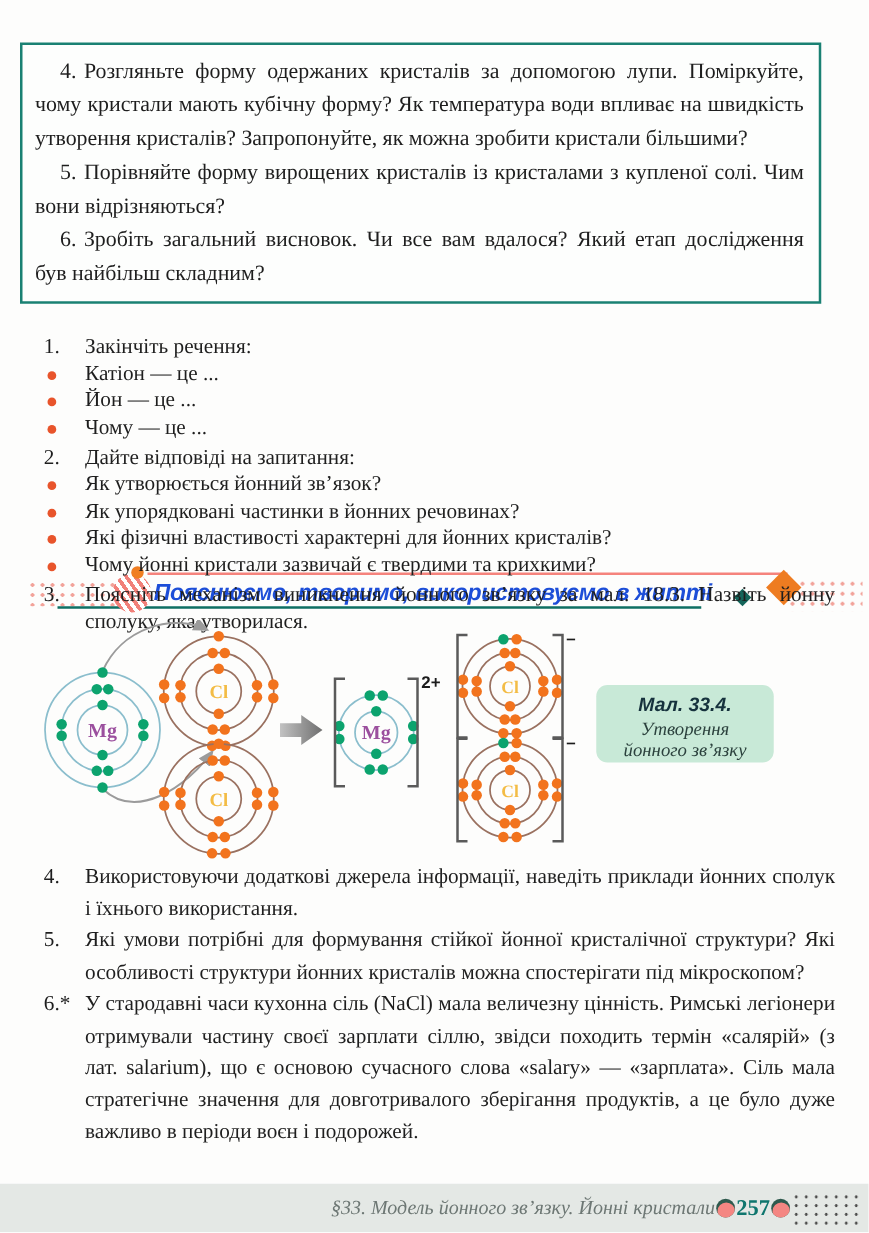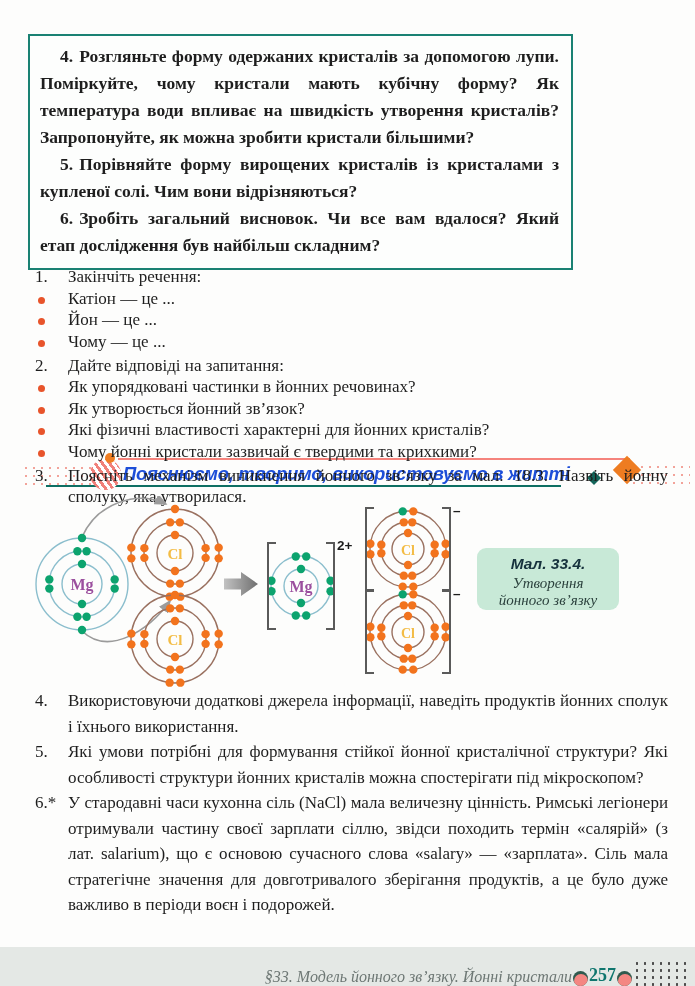--- a/index.html
+++ b/index.html
@@ -1,21 +1,21 @@
 <!DOCTYPE html>
 <html lang="uk"><head>
 <meta charset="utf-8">
 <style>
   html,body{margin:0;padding:0;background:#ffffff;}
   .page{position:relative;width:695px;height:986px;background:#fdfdfc;overflow:hidden;
         font-family:"Liberation Serif",serif;color:#1e1e1e;}
 
   
-  .lab-box{position:absolute;left:28px;top:34px;width:545px;box-sizing:border-box;
-           border:2px solid #1a8173;background:#fdfefd;padding:7px 12px 9px 10px;font-weight:bold;}
+  .lab-box{position:absolute;left:16px;top:34px;width:641px;box-sizing:border-box;
+           border:2px solid #1a8173;background:#fdfefd;padding:7px 12px 9px 10px;}
   .lab-box p{margin:0;font-size:17.5px;line-height:27px;text-align:justify;text-indent:20px;}
   .lab-box .num{margin-right:6px;}
 
   
   .band{position:absolute;left:0;top:226px;width:695px;height:46px;}
   .dots{position:absolute;background-image:radial-gradient(circle,#f2a39a 1.3px,transparent 1.5px);
         background-size:8px 8px;}
   .dots-left{left:22px;top:238px;width:70px;height:21px;}
   .dots-right{left:630px;top:237px;width:60px;height:26px;}
   .pink-line{position:absolute;left:118px;top:232px;width:512px;height:2px;background:#f5837c;}
@@ -43,21 +43,21 @@
   .dot{display:inline-block;width:7px;height:7px;border-radius:50%;background:#e8542b;margin:7px 0 0 3px;}
 
   
   .fig{position:absolute;left:25px;top:496px;}
   .cap-t{font-family:"Liberation Sans",sans-serif;font-weight:bold;font-style:italic;
          font-size:15.5px;fill:#16323d;text-anchor:middle;}
   .cap-i{font-family:"Liberation Serif",serif;font-style:italic;font-size:15px;fill:#2b413d;text-anchor:middle;}
 
   
   .footer{position:absolute;left:0;top:947px;width:695px;height:39px;background:#e4e8e5;}
-  .footer-inner{display:flex;align-items:flex-end;justify-content:flex-end;height:100%;padding-right:4px;gap:1px;}
+  .footer-inner{display:flex;align-items:center;justify-content:flex-end;height:100%;padding-right:4px;gap:1px;}
   .f-title{font-style:italic;font-size:16px;color:#6d7774;}
   .pgdot{width:15px;height:15px;border-radius:50%;background:#2f5a4e;position:relative;overflow:hidden;flex:0 0 15px;}
   .pgdot i{position:absolute;left:0.5px;top:2.5px;width:14px;height:14px;border-radius:50%;background:#f48682;}
   .f-num{font-weight:bold;font-size:18px;color:#0f766e;}
   .dots-footer{width:58px;height:26px;background-image:radial-gradient(circle,#4c4c4c 1.1px,transparent 1.3px);
                background-size:8px 7px;}
 </style>
 </head>
 <body>
 
@@ -103,25 +103,25 @@
     <div class="trow b">
         <div class="tm"><span class="dot"></span></div>
         <div class="tx">Чому — це ...</div>
       </div>
     <div class="trow n">
         <div class="tm">2.</div>
         <div class="tx">Дайте відповіді на запитання:</div>
       </div>
     <div class="trow b">
         <div class="tm"><span class="dot"></span></div>
+        <div class="tx">Як утворюється йонний зв’язок?</div>
+      </div>
+    <div class="trow b">
+        <div class="tm"><span class="dot"></span></div>
         <div class="tx">Як упорядковані частинки в йонних речовинах?</div>
-      </div>
-    <div class="trow b">
-        <div class="tm"><span class="dot"></span></div>
-        <div class="tx">Як утворюється йонний зв’язок?</div>
       </div>
     <div class="trow b">
         <div class="tm"><span class="dot"></span></div>
         <div class="tx">Які фізичні властивості характерні для йонних кристалів?</div>
       </div>
     <div class="trow b">
         <div class="tm"><span class="dot"></span></div>
         <div class="tx">Чому йонні кристали зазвичай є твердими та крихкими?</div>
       </div>
     <div class="trow n">
@@ -293,21 +293,21 @@
 
     <rect x="452" y="52" width="142" height="62" rx="9" fill="#c8e9d7"></rect>
     <text x="523" y="73" class="cap-t">Мал. 33.4.</text>
     <text x="523" y="92" class="cap-i">Утворення</text>
     <text x="523" y="109" class="cap-i">йонного зв’язку</text>
   </svg>
 
   <div class="tasks" id="tasks2">
     <div class="trow n">
         <div class="tm">4.</div>
-        <div class="tx">Використовуючи додаткові джерела інформації, наведіть продуктів йонних сполук і їхнього використання.</div>
+        <div class="tx">Використовуючи додаткові джерела інформації, наведіть приклади йонних сполук і їхнього використання.</div>
       </div>
     <div class="trow n">
         <div class="tm">5.</div>
         <div class="tx">Які умови потрібні для формування стійкої йонної кристалічної структури? Які особливості структури йонних кристалів можна спостерігати під мікроскопом?</div>
       </div>
     <div class="trow n">
         <div class="tm">6.*</div>
         <div class="tx">У стародавні часи кухонна сіль (NaCl) мала величезну цінність. Римські легіонери отримували частину своєї зарплати сіллю, звідси походить термін «салярій» (з лат. salarium), що є основою сучасного слова «salary» — «зарплата». Сіль мала стратегічне значення для довготривалого зберігання продуктів, а це було дуже важливо в періоди воєн і подорожей.</div>
       </div>
   </div>

